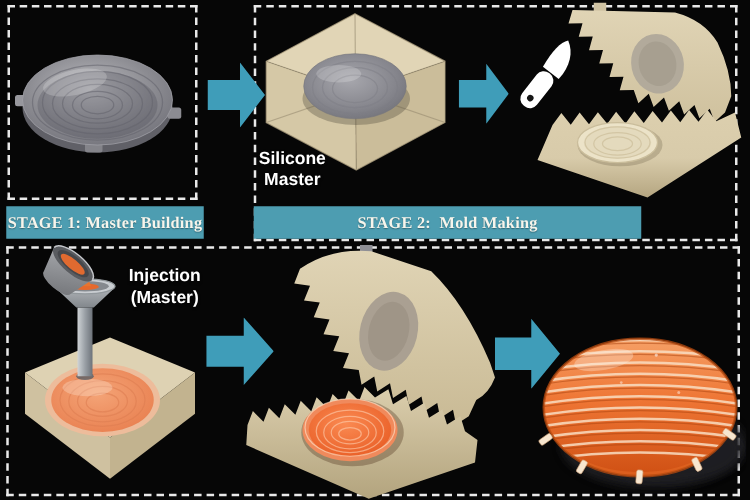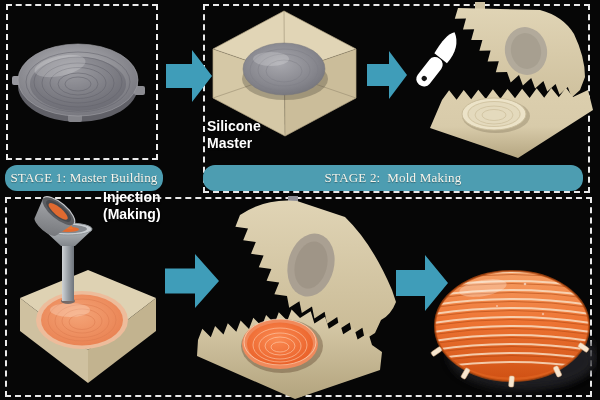--- a/index.html
+++ b/index.html
@@ -3,29 +3,29 @@
 <meta charset="utf-8">
 <style>
   html,body{margin:0;padding:0;background:#000;}
   #stage{
     position:relative;width:600px;height:400px;overflow:hidden;
     background:#060606;font-family:"Liberation Sans",sans-serif;
   }
   .dashed-box{position:absolute;border:2px dashed #e9e9e9;box-sizing:border-box;}
   .banner{
     position:absolute;display:flex;align-items:center;justify-content:center;
-    font-family:"Liberation Serif",serif;font-weight:normal;font-size:13px;
+    font-family:"Liberation Serif",serif;font-weight:bold;font-size:13px;
     white-space:pre;letter-spacing:.2px;
     text-shadow:0 1px 1px rgba(0,0,0,.35);
-    border-radius:12px;
   }
   .illu{position:absolute;}
   .wlabel{
     position:absolute;color:#fff;font-weight:bold;font-size:14px;line-height:17px;
     text-shadow:0 1px 2px rgba(0,0,0,.6);
+    text-align:center;
   }
 </style>
 </head>
 <body>
 
 <div id="stage">
 
   <div class="dashed-box" style="left:6px;top:4px;width:152px;height:156px;"></div>
   <div class="dashed-box" style="left:203px;top:4px;width:387px;height:189px;"></div>
   <div class="dashed-box" style="left:5px;top:197px;width:587px;height:200px;"></div>
@@ -135,21 +135,21 @@
     <g fill="none" stroke="#d0c3a1" stroke-opacity="0.9">
       <ellipse cx="86" cy="112" rx="26" ry="12.5"></ellipse>
         <ellipse cx="86" cy="113" rx="19" ry="9"></ellipse>
         <ellipse cx="86" cy="113" rx="12" ry="5.5"></ellipse>
     </g>
   </svg>
 
   <div class="banner" style="left:5px;top:165px;width:158px;height:26px;background:#4d9db1;color:#f7f5ec;">
     <span>STAGE 1: Master Building</span>
   </div>
-  <div class="banner" style="left:203px;top:165px;width:380px;height:26px;background:#4d9db1;color:#f7f5ec;">
+  <div class="banner" style="left:203px;top:165px;width:310px;height:26px;background:#4d9db1;color:#f7f5ec;">
     <span>STAGE 2:  Mold Making</span>
   </div>
 
   <svg class="illu" style="left:10px;top:196px;" width="175" height="196" viewBox="0 0 175 196">
     <defs>
       <linearGradient id="gtube" x1="0" y1="0" x2="1" y2="0">
         <stop offset="0%" stop-color="#cfd3d6"></stop>
           <stop offset="50%" stop-color="#9aa0a6"></stop>
           <stop offset="100%" stop-color="#6d737a"></stop>
       </linearGradient>
@@ -194,23 +194,23 @@
 
     <g transform="translate(46,18) rotate(40)">
       <path d="M-20,-4 L-14,16 A14,5 0 0 0 14,16 L20,-4 Z" fill="url(#gcup)"></path>
       <ellipse cx="0" cy="-4" rx="20" ry="8" fill="#5a5c60"></ellipse>
       <ellipse cx="0" cy="-4" rx="15.5" ry="5.8" fill="#46484c"></ellipse>
       <ellipse cx="0" cy="-3.4" rx="12" ry="4" fill="#e06a30"></ellipse>
       <path d="M-20,-4 A20,8 0 0 1 20,-4" fill="none" stroke="#c4c6ca" stroke-width="1.2"></path>
     </g>
   </svg>
 
-  <div class="wlabel" style="left:103px;top:189px;line-height:16.5px;">
+  <div class="wlabel" style="left:103px;top:212px;line-height:16.5px;">
     <div>Injection</div>
-    <div>(Making)</div>
+    <div>(Master)</div>
   </div>
 
   <svg class="illu" style="left:165px;top:254px;" width="54" height="54" viewBox="0 0 54 54">
     <polygon points="0,14.6 30,14.6 30,0 54,27 30,54 30,39.4 0,39.4" fill="#3f9db9"></polygon>
   </svg>
 
   <svg class="illu" style="left:195px;top:196px;" width="215" height="204" viewBox="0 0 215 204">
     <defs>
       <linearGradient id="gtan3" x1="0" y1="0" x2="0" y2="1">
         <stop offset="0%" stop-color="#dbcead"></stop>

